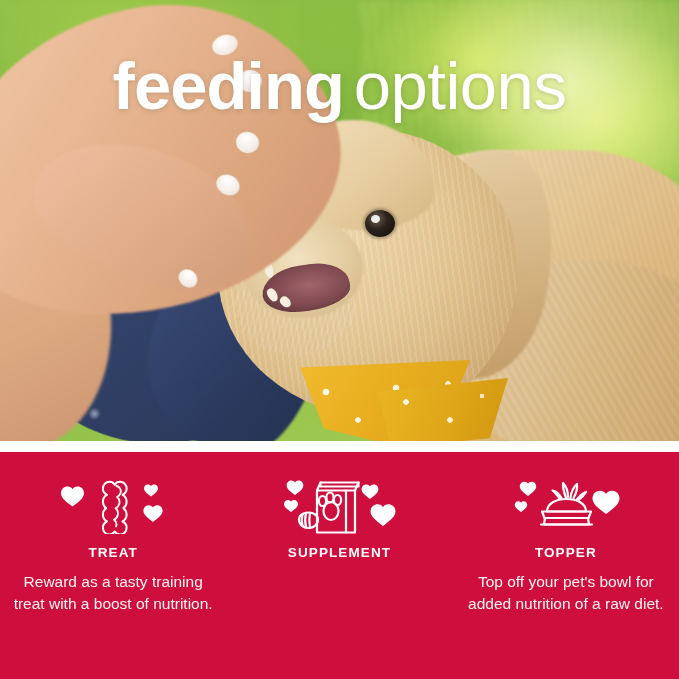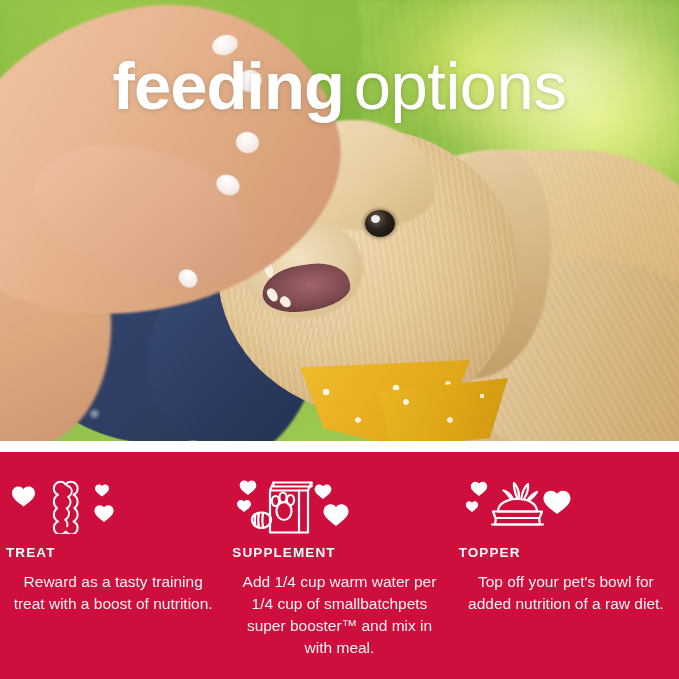--- a/index.html
+++ b/index.html
@@ -324,21 +324,21 @@
   .columns {
     display: flex;
     width: 679px;
     padding-top: 22px;
     box-sizing: border-box;
   }
   .col {
     flex: 1 1 0;
     display: flex;
     flex-direction: column;
-    align-items: flex-start;
+    align-items: center;
     padding: 0 6px;
     box-sizing: border-box;
   }
   .col-icon {
     height: 62px;
     display: flex;
     align-items: center;
     justify-content: center;
   }
   .col-title {
@@ -456,21 +456,20 @@
               <path d="M23.5 40.5 C22.5 44 22.5 48 23.5 52"></path>
               <path d="M27 38.8 C26 43 26 48.5 27 53.5"></path>
               <path d="M31 38.8 C30.2 43 30.2 48.8 31 53.8"></path>
             </g>
 
             <path d="M91 25c-4.4-3.4-8.4-6.1-8.4-9.7 0-2.9 2.2-4.9 4.8-4.9 1.7 0 3 .9 3.6 1.9.6-1 1.9-1.9 3.6-1.9 2.6 0 4.8 2 4.8 4.9 0 3.6-4 6.3-8.4 9.7z" fill="#ffffff"></path>
             <path d="M104 52c-6.5-5.1-12.5-9.1-12.5-14.5 0-4.3 3.3-7.2 7.1-7.2 2.6 0 4.4 1.3 5.4 2.9 1-1.6 2.8-2.9 5.4-2.9 3.8 0 7.1 2.9 7.1 7.2 0 5.4-6 9.4-12.5 14.5z" fill="#ffffff"></path>
           </svg>
         </div>
         <div class="col-title">SUPPLEMENT</div>
-        <div class="col-desc">Add 1/4 cup warm water per 1/4 cup of smallbatchpets super booster™ and mix in with meal.</div>
       </div>
 
       <div class="col">
         <div class="col-icon">
           <svg width="116" height="56" viewBox="0 0 116 56">
 
             <path d="M20 19c-4.3-3.4-8.2-6-8.2-9.5 0-2.8 2.2-4.8 4.7-4.8 1.6 0 2.8.9 3.5 1.9.7-1 1.9-1.9 3.5-1.9 2.5 0 4.7 2 4.7 4.8 0 3.5-3.9 6.1-8.2 9.5z" fill="#ffffff"></path>
             <path d="M13 35c-3.2-2.5-6.2-4.5-6.2-7.2 0-2.1 1.6-3.6 3.5-3.6 1.2 0 2.1.7 2.7 1.4.6-.7 1.5-1.4 2.7-1.4 1.9 0 3.5 1.5 3.5 3.6 0 2.7-3 4.7-6.2 7.2z" fill="#ffffff"></path>
 
             <g fill="none" stroke="#ffffff" stroke-width="2.2" stroke-linejoin="round" stroke-linecap="round">

